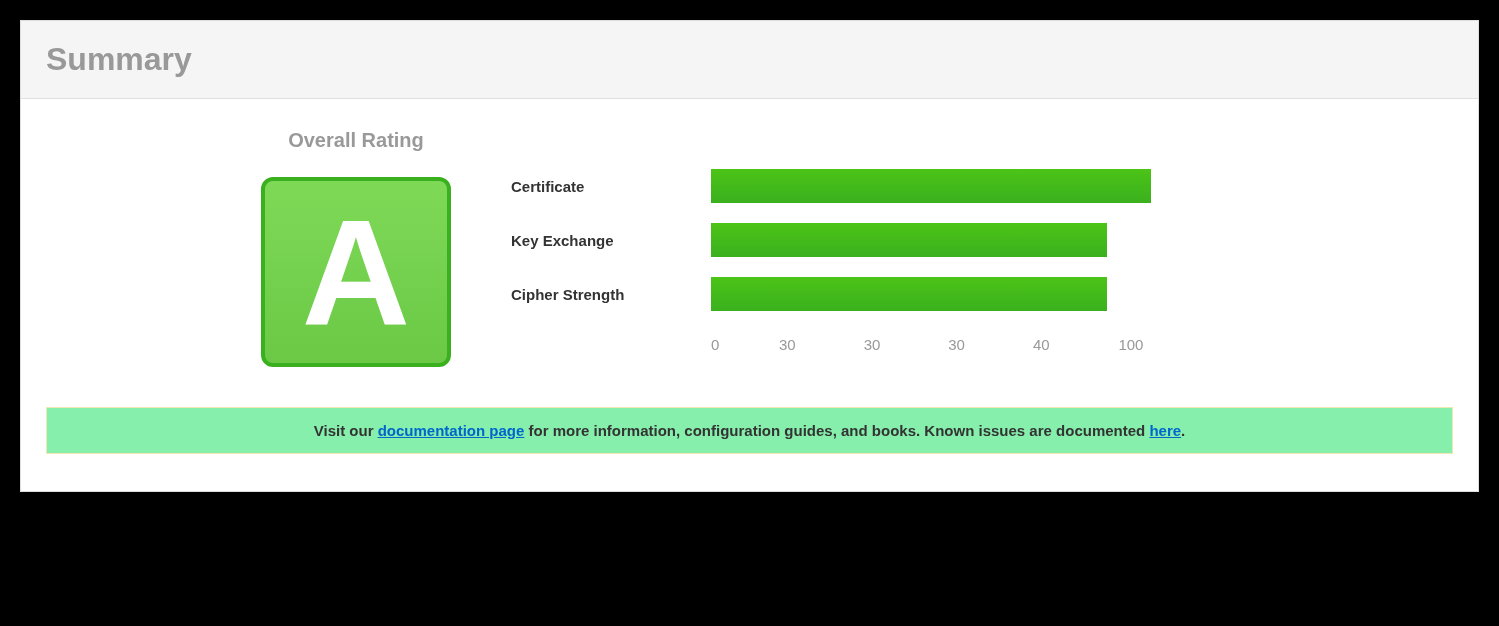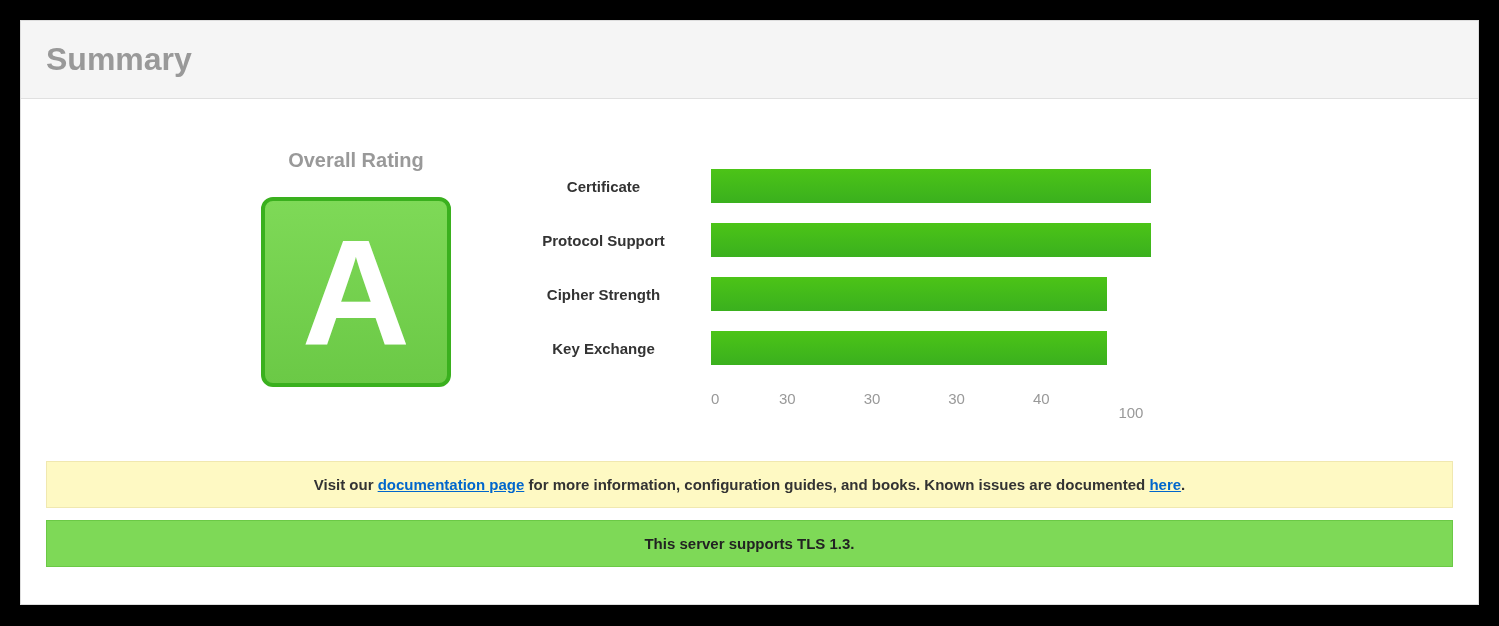--- a/index.html
+++ b/index.html
@@ -29,21 +29,20 @@
     }
     .rating-section {
       text-align: center;
       padding-left: 200px;
     }
     .rating-label {
       color: #999;
       font-size: 20px;
       font-weight: bold;
       margin-bottom: 25px;
-      margin-top: 20px;
     }
     .grade-box {
       width: 190px;
       height: 190px;
       background: linear-gradient(to bottom, #7ed957 0%, #6bc946 100%);
       border: 4px solid #3ab01e;
       border-radius: 12px;
       display: flex;
       align-items: center;
       justify-content: center;
@@ -62,21 +61,21 @@
     .chart {
       position: relative;
     }
     .bar-row {
       display: flex;
       align-items: center;
       margin-bottom: 20px;
     }
     .bar-label {
       width: 200px;
-      text-align: center;
+      text-align: left;
       padding-right: 15px;
       font-weight: bold;
       font-size: 15px;
       color: #333;
     }
     .bar-track {
       width: 440px;
       height: 34px;
       position: relative;
     }
@@ -91,30 +90,30 @@
       justify-content: space-between;
       color: #999;
       font-size: 15px;
       padding-top: 5px;
     }
     .axis span {
       transform: translateX(-50%);
       display: inline-block;
     }
     .axis span:first-child { transform: translateX(0); }
-    .axis span:last-child { transform: translateX(-30%); margin-top: 14px; }
+    .axis span:last-child { transform: translateX(-30%); }
     .banner {
       margin: 0 25px 12px 25px;
       padding: 14px;
       text-align: center;
       font-weight: bold;
       font-size: 15px;
     }
     .banner-yellow {
-      background: #fef9c3;
+      background: #86efac;
       border: 1px solid #f0e8b0;
       color: #333;
     }
     .banner-green {
       background: #7ed957;
       border: 1px solid #6bc946;
       color: #222;
     }
     .banner a {
       color: #0066cc;
@@ -140,51 +139,42 @@
 
     <div class="chart-section">
       <div class="chart" id="chart">
           <div class="bar-row">
             <div class="bar-label">Certificate</div>
             <div class="bar-track">
               <div class="bar-fill" style="width: 100%;"></div>
             </div>
           </div>
           <div class="bar-row">
-            <div class="bar-label">Protocol Support</div>
-            <div class="bar-track">
-              <div class="bar-fill" style="width: 100%;"></div>
-            </div>
-          </div>
-          <div class="bar-row">
-            <div class="bar-label">Cipher Strength</div>
+            <div class="bar-label">Key Exchange</div>
             <div class="bar-track">
               <div class="bar-fill" style="width: 90%;"></div>
             </div>
           </div>
           <div class="bar-row">
-            <div class="bar-label">Key Exchange</div>
+            <div class="bar-label">Cipher Strength</div>
             <div class="bar-track">
               <div class="bar-fill" style="width: 90%;"></div>
             </div>
           </div>
           <div class="axis">
             <span>0</span>
             <span>30</span>
             <span>30</span>
             <span>30</span>
             <span>40</span>
             <span>100</span>
           </div>
         </div>
     </div>
   </div>
 
   <div class="banner banner-yellow">
     <span>Visit our </span><a href="#">documentation page</a><span> for more information, configuration guides, and books. Known issues are documented </span><a href="#">here</a><span>.</span>
   </div>
 
-  <div class="banner banner-green">
-    <span>This server supports TLS 1.3.</span>
-  </div>
 
   <div class="spacer"></div>
 </div>
 
 </body></html>

